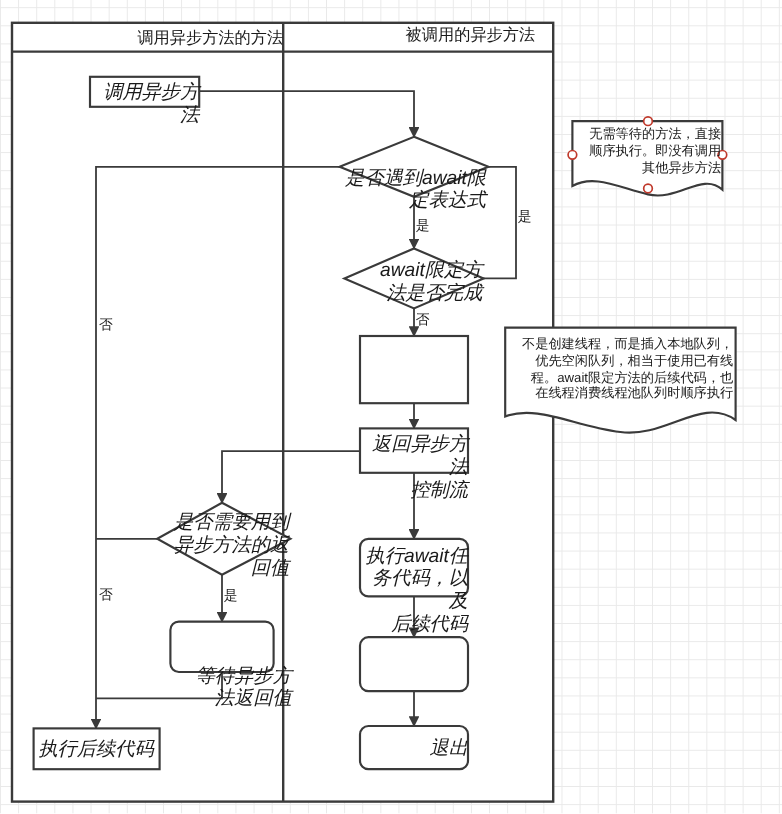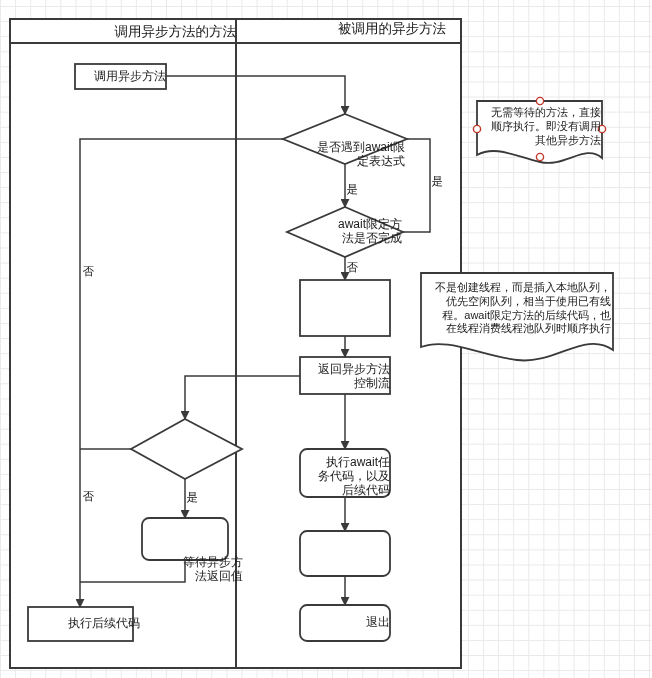--- a/index.html
+++ b/index.html
@@ -35,21 +35,22 @@
     color: #1a1a1a;
     text-align: right;
     line-height: 1.18;
     white-space: pre-line;
     pointer-events: none;
   }
   .lane-title {
     font-size: 13.5px;
   }
   .node-txt {
-    font-size: 12px;
+    font-size: 16px;
+    font-style: italic;
   }
   .edge-txt {
     font-size: 11.5px;
   }
   .note-txt {
     font-size: 11px;
     line-height: 1.25;
   }
 </style>
 </head>
@@ -153,25 +154,28 @@
   <div class="lbl node-txt" style="left:285px; top:124px; width:120px;margin-top:16px;">是否遇到await限
 定表达式</div>
 
   <div class="lbl node-txt" style="left:288px; top:217px; width:114px;">await限定方
 法是否完成</div>
 
 
   <div class="lbl node-txt" style="left:300px; top:362px; width:90px;">返回异步方法
 控制流</div>
 
+  <div class="lbl node-txt" style="left:131px; top:427px; width:110px;">是否需要用到
+异步方法的返
+回值</div>
 
   <div class="lbl node-txt" style="left:142px; top:510px; width:101px;margin-top:45px;">等待异步方
 法返回值</div>
 
-  <div class="lbl node-txt" style="left:24px; top:616px; width:116px;">执行后续代码</div>
+  <div class="lbl node-txt" style="left:12px; top:616px; width:116px;">执行后续代码</div>
 
   <div class="lbl node-txt" style="left:300px; top:455px; width:90px;">执行await任
 务代码，以及
 后续代码</div>
 
 
   <div class="lbl node-txt" style="left:300px; top:615px; width:90px;">退出</div>
 
   <div class="lbl edge-txt" style="left:332px; top:183px; width:26px;">是</div>
 

